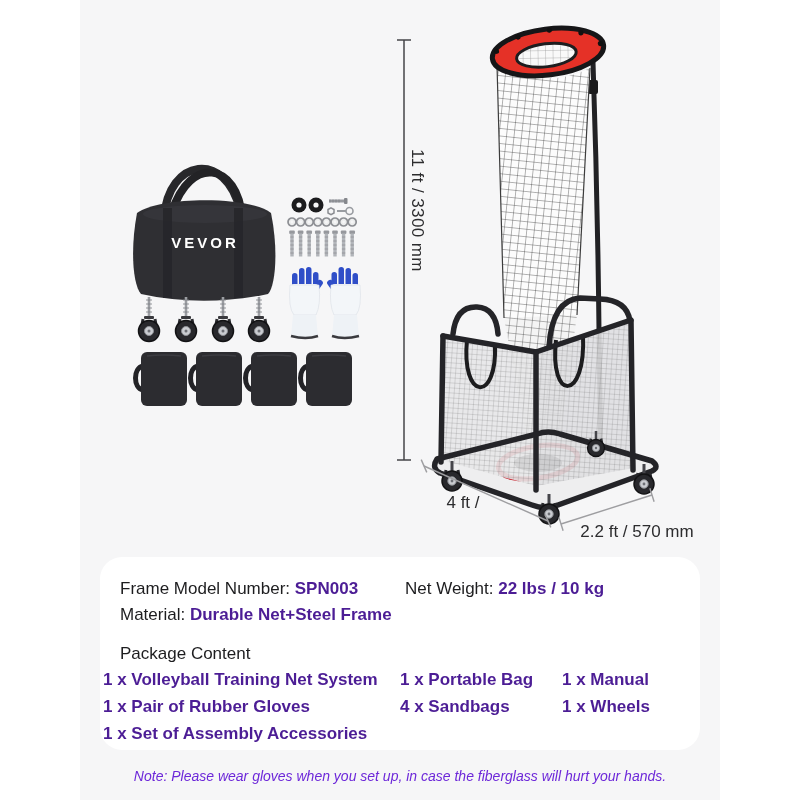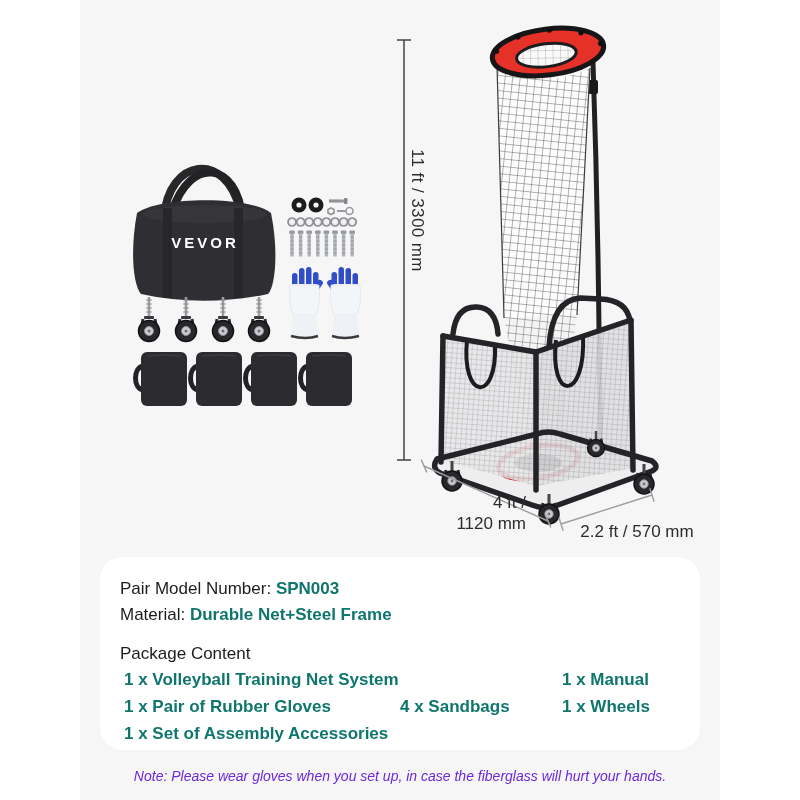--- a/index.html
+++ b/index.html
@@ -14,39 +14,39 @@
   }
   .illustration{position:absolute;left:0;top:0;width:800px;height:555px;}
 
   
   .dim{position:absolute;color:#2c2c2e;font-size:17px;}
   .dim-height{
     left:407px;top:149px;
     writing-mode:vertical-rl;letter-spacing:.4px;white-space:nowrap;
   }
   .dim-width{
-    left:400px;top:492px;width:126px;text-align:right;line-height:21px;
+    left:400px;top:492px;width:126px;text-align:center;line-height:21px;
   }
   .dim-depth{
     left:562px;top:522px;width:150px;text-align:center;white-space:nowrap;
   }
 
   
   .spec-card{
     position:absolute;left:100px;top:557px;width:600px;height:193px;
     background:#ffffff;border-radius:22px;
   }
   .spec-line{position:absolute;font-size:17px;color:#1d1d1f;white-space:nowrap;}
-  .accent{color:#0f766e;font-weight:bold;}
+  .accent{color:#4c1d95;font-weight:bold;}
   .pos-model{left:20px;top:22px;}
   .pos-weight{left:305px;top:22px;}
   .pos-material{left:20px;top:48px;}
   .pos-pkg-title{left:20px;top:87px;}
   .pkg-item{position:absolute;font-size:17px;}
-  .c1{left:24px;}  .c2{left:300px;}  .c3{left:462px;}
+  .c1{left:3px;}  .c2{left:300px;}  .c3{left:462px;}
   .r1{top:113px;}  .r2{top:140px;}   .r3{top:167px;}
 
   .note{
     position:absolute;left:80px;top:768px;width:640px;
     text-align:center;font-size:14px;color:#6d28d9;font-style:italic;
   }
 </style>
 </head>
 <body>
 
@@ -228,30 +228,31 @@
   <g stroke="#9e9ea1" stroke-width="1.4">
     <path d="M561 524 L652 495"></path>
     <path d="M558.9 517.3 L563.1 530.7"></path>
       <path d="M649.9 488.3 L654.1 501.7"></path>
   </g>
 </svg>
 
 <div class="dim dim-height">11 ft / 3300 mm</div>
 <div class="dim dim-width">
   <div>4 ft /</div>
-  <div>1120 mm</div>
 </div>
 <div class="dim dim-depth">2.2 ft / 570 mm</div>
 
 <div class="spec-card">
-  <div class="spec-line pos-model"><span>Pair Model Number: </span><span class="accent">SPN003</span></div>
+  <div class="spec-line pos-model"><span>Frame Model Number: </span><span class="accent">SPN003</span></div>
+  <div class="spec-line pos-weight"><span>Net Weight: </span><span class="accent">22 lbs / 10 kg</span></div>
   <div class="spec-line pos-material"><span>Material: </span><span class="accent">Durable Net+Steel Frame</span></div>
   <div class="spec-line pos-pkg-title">Package Content</div>
 
   <div class="pkg-item accent c1 r1">1 x Volleyball Training Net System</div>
   <div class="pkg-item accent c1 r2">1 x Pair of Rubber Gloves</div>
   <div class="pkg-item accent c1 r3">1 x Set of Assembly Accessories</div>
+  <div class="pkg-item accent c2 r1">1 x Portable Bag</div>
   <div class="pkg-item accent c2 r2">4 x Sandbags</div>
   <div class="pkg-item accent c3 r1">1 x Manual</div>
   <div class="pkg-item accent c3 r2">1 x Wheels</div>
 </div>
 
 <div class="note">Note: Please wear gloves when you set up, in case the fiberglass will hurt your hands.</div>
 
 </body></html>

